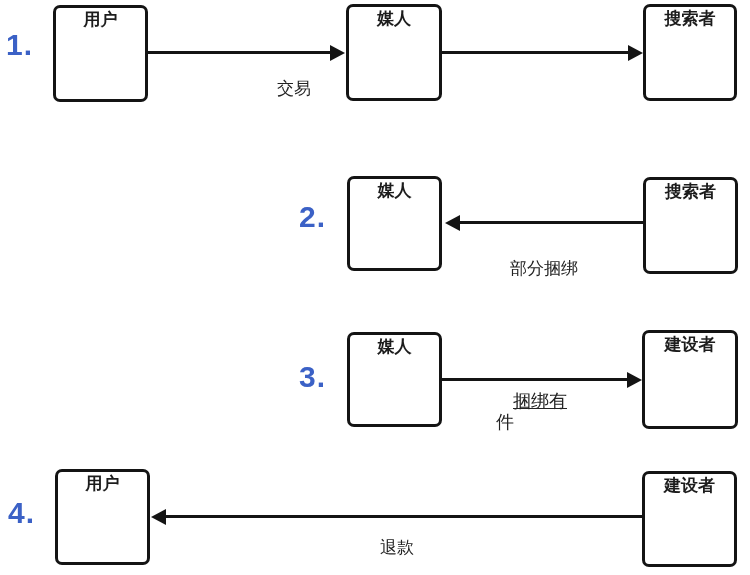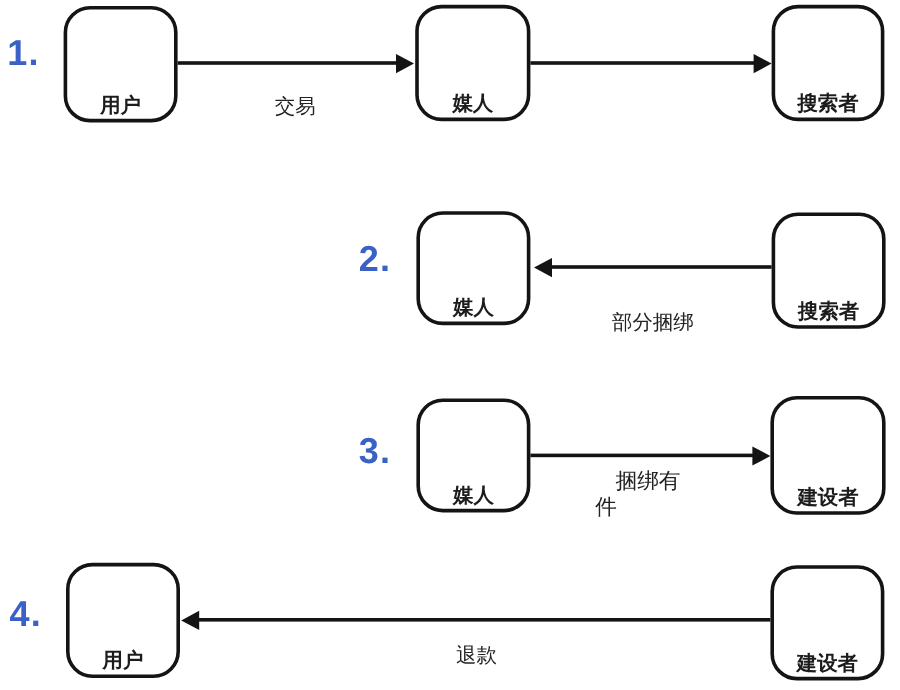--- a/index.html
+++ b/index.html
@@ -18,24 +18,24 @@
   .abs { position: absolute; }
   .step-number {
     font-size: 30px;
     font-weight: 700;
     color: #3b61c6;
     letter-spacing: 1px;
   }
   .node-box {
     box-sizing: border-box;
     border: 3px solid #141414;
-    border-radius: 22px;
+    border-radius: 7px;
     background: #ffffff;
     display: flex;
-    align-items: flex-end;
+    align-items: flex-start;
     justify-content: center;
   }
   .node-label {
     font-size: 17px;
     font-weight: 600;
     color: #1c1c1c;
   }
   .arrow-line {
     height: 3px;
     background: #141414;
@@ -51,36 +51,36 @@
     border-right: 15px solid #141414;
     border-top: 8px solid transparent;
     border-bottom: 8px solid transparent;
   }
   .arrow-label {
     font-size: 17px;
     color: #232323;
     line-height: 22px;
   }
   .center { text-align: center; }
-  .indent1 { padding-left: 17px; }
+  .indent1 { padding-left: 17px; text-decoration: underline; }
 </style>
 </head>
 <body>
 
 <div class="canvas">
 
   <div class="abs step-number" style="left:6px; top:28px;">1.</div>
 
   <div class="abs node-box" style="left:53px; top:5px; width:95px; height:97px;">
     <span class="node-label">用户</span>
   </div>
 
   <div class="abs arrow-line" style="left:148px; top:51px; width:184px;"></div>
   <div class="abs arrow-head-right" style="left:330px; top:45px;"></div>
-  <div class="abs arrow-label center" style="left:181px; top:78px; width:130px;">交易</div>
+  <div class="abs arrow-label center" style="left:181px; top:78px; width:130px;text-align:right;">交易</div>
 
   <div class="abs node-box" style="left:346px; top:4px; width:96px; height:97px;">
     <span class="node-label">媒人</span>
   </div>
 
   <div class="abs arrow-line" style="left:442px; top:51px; width:187px;"></div>
   <div class="abs arrow-head-right" style="left:628px; top:45px;"></div>
 
   <div class="abs node-box" style="left:643px; top:4px; width:94px; height:97px;">
     <span class="node-label">搜索者</span>

